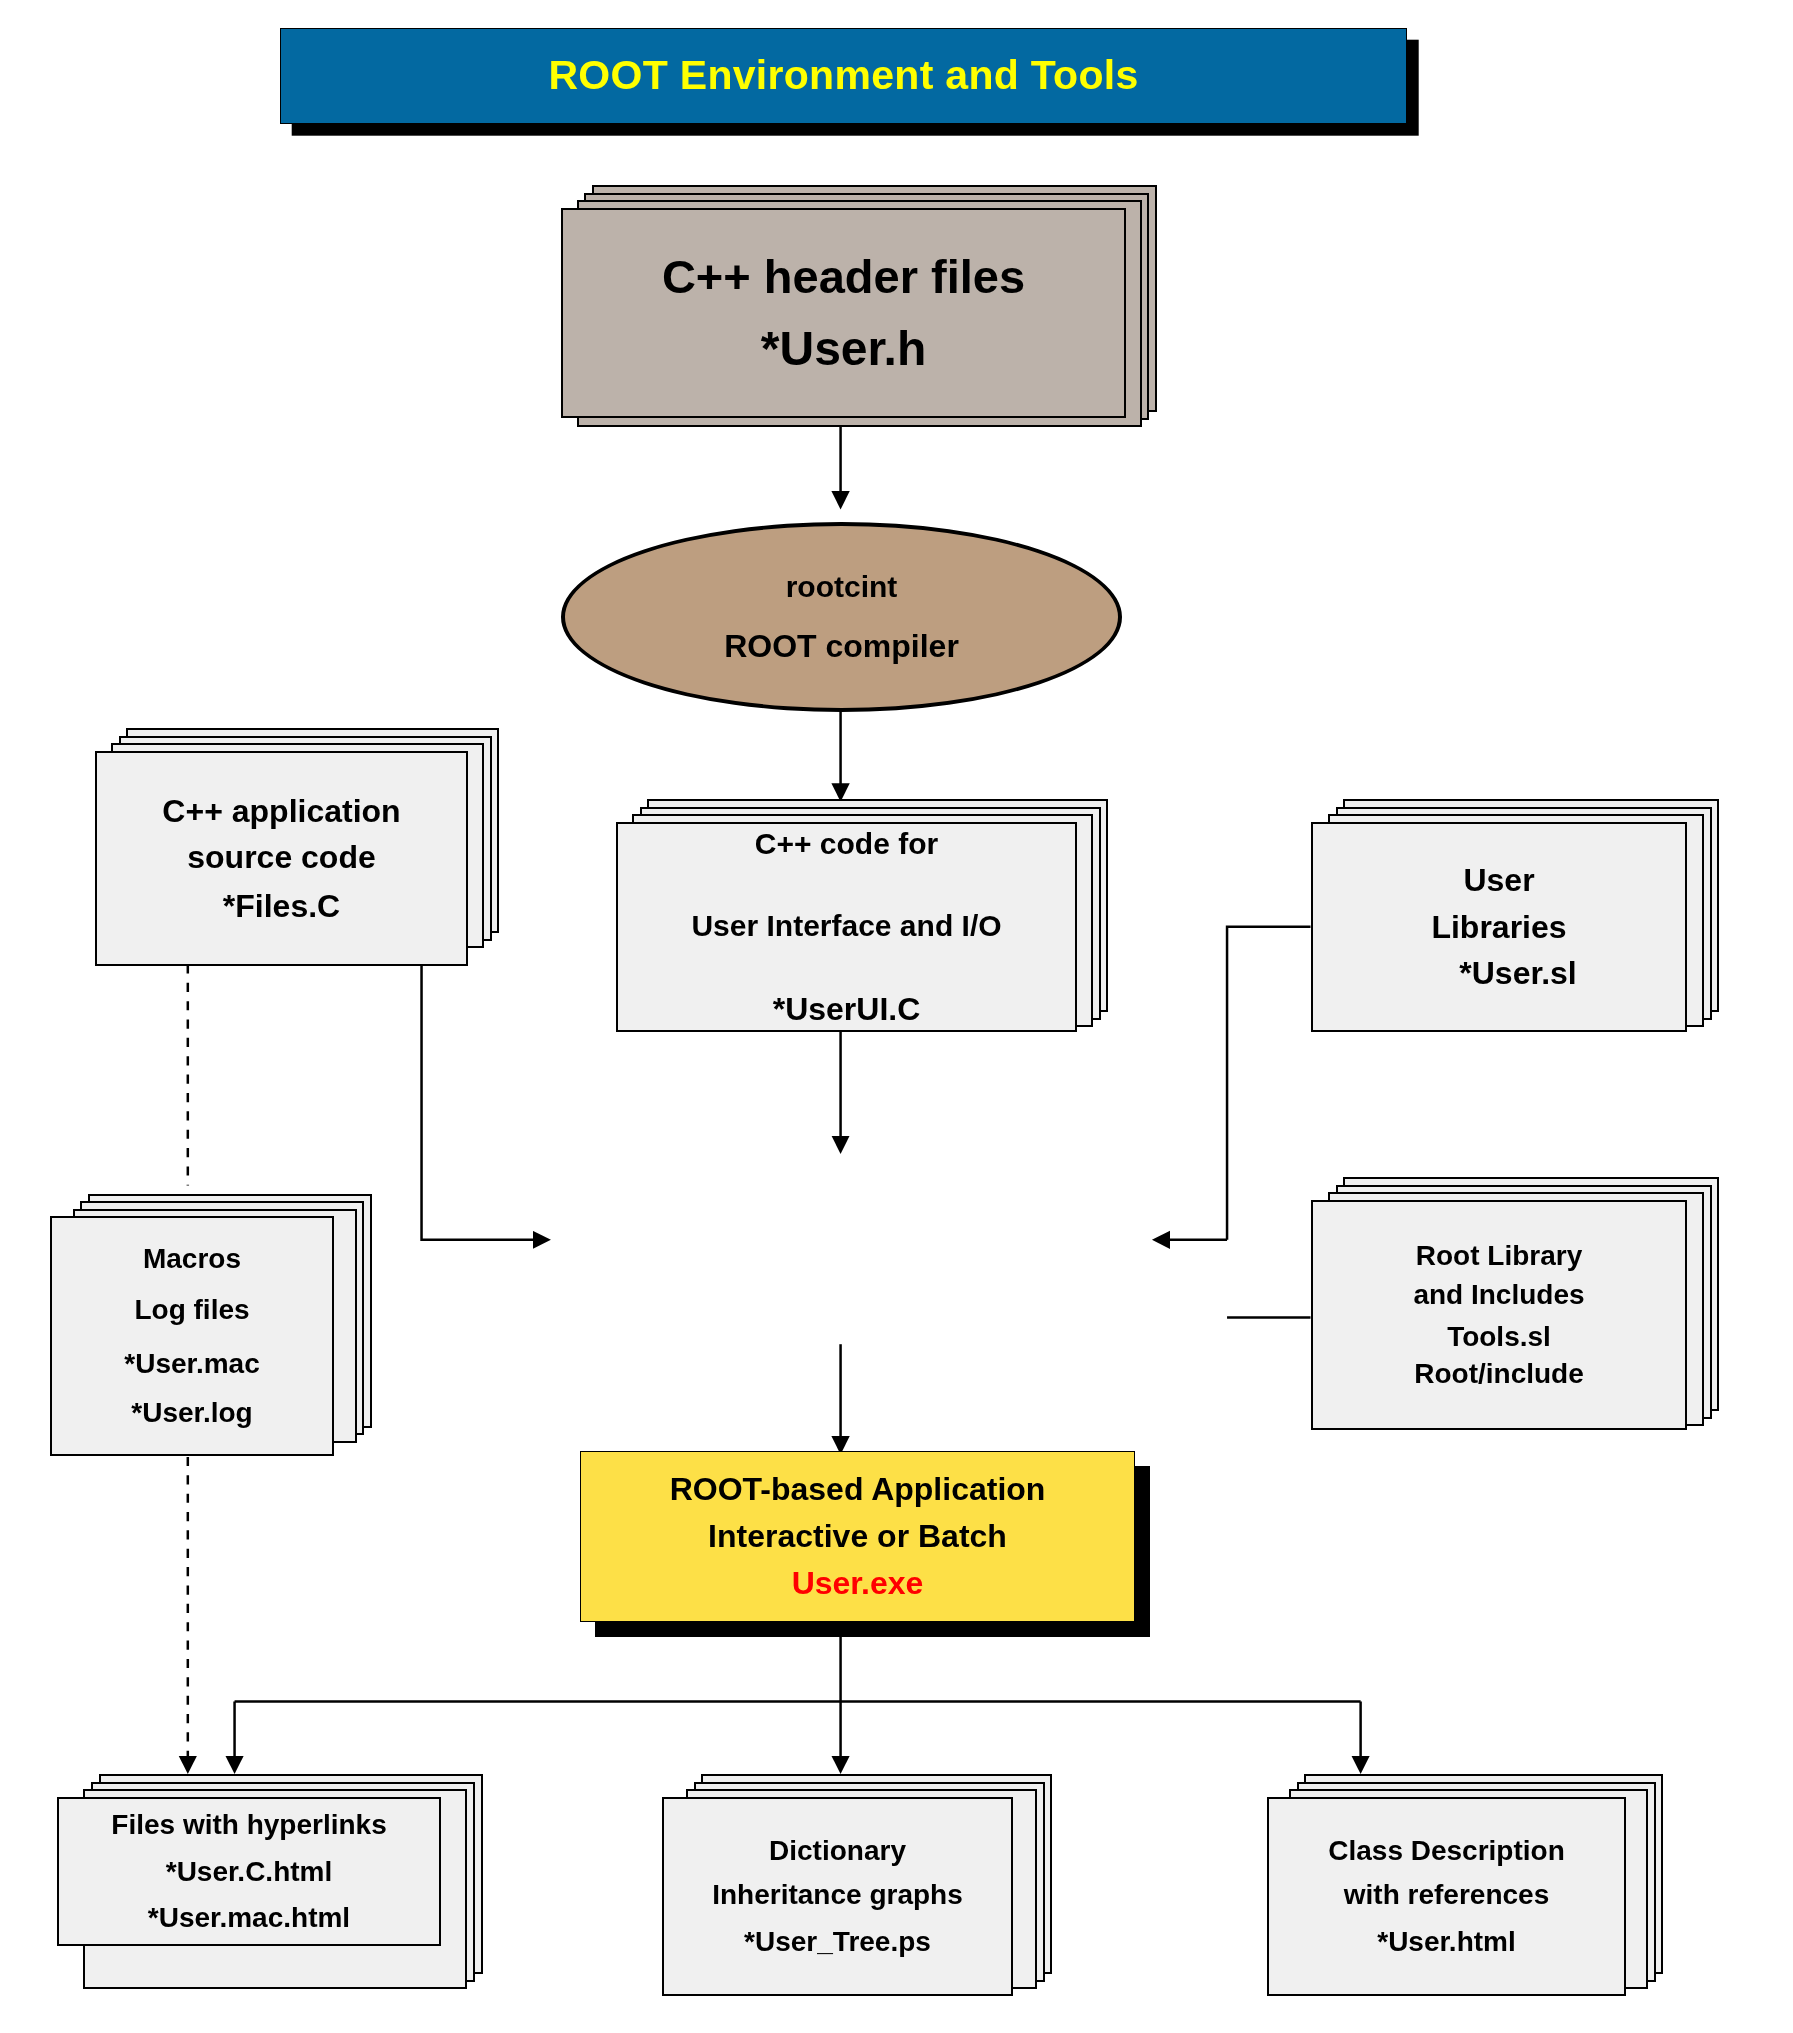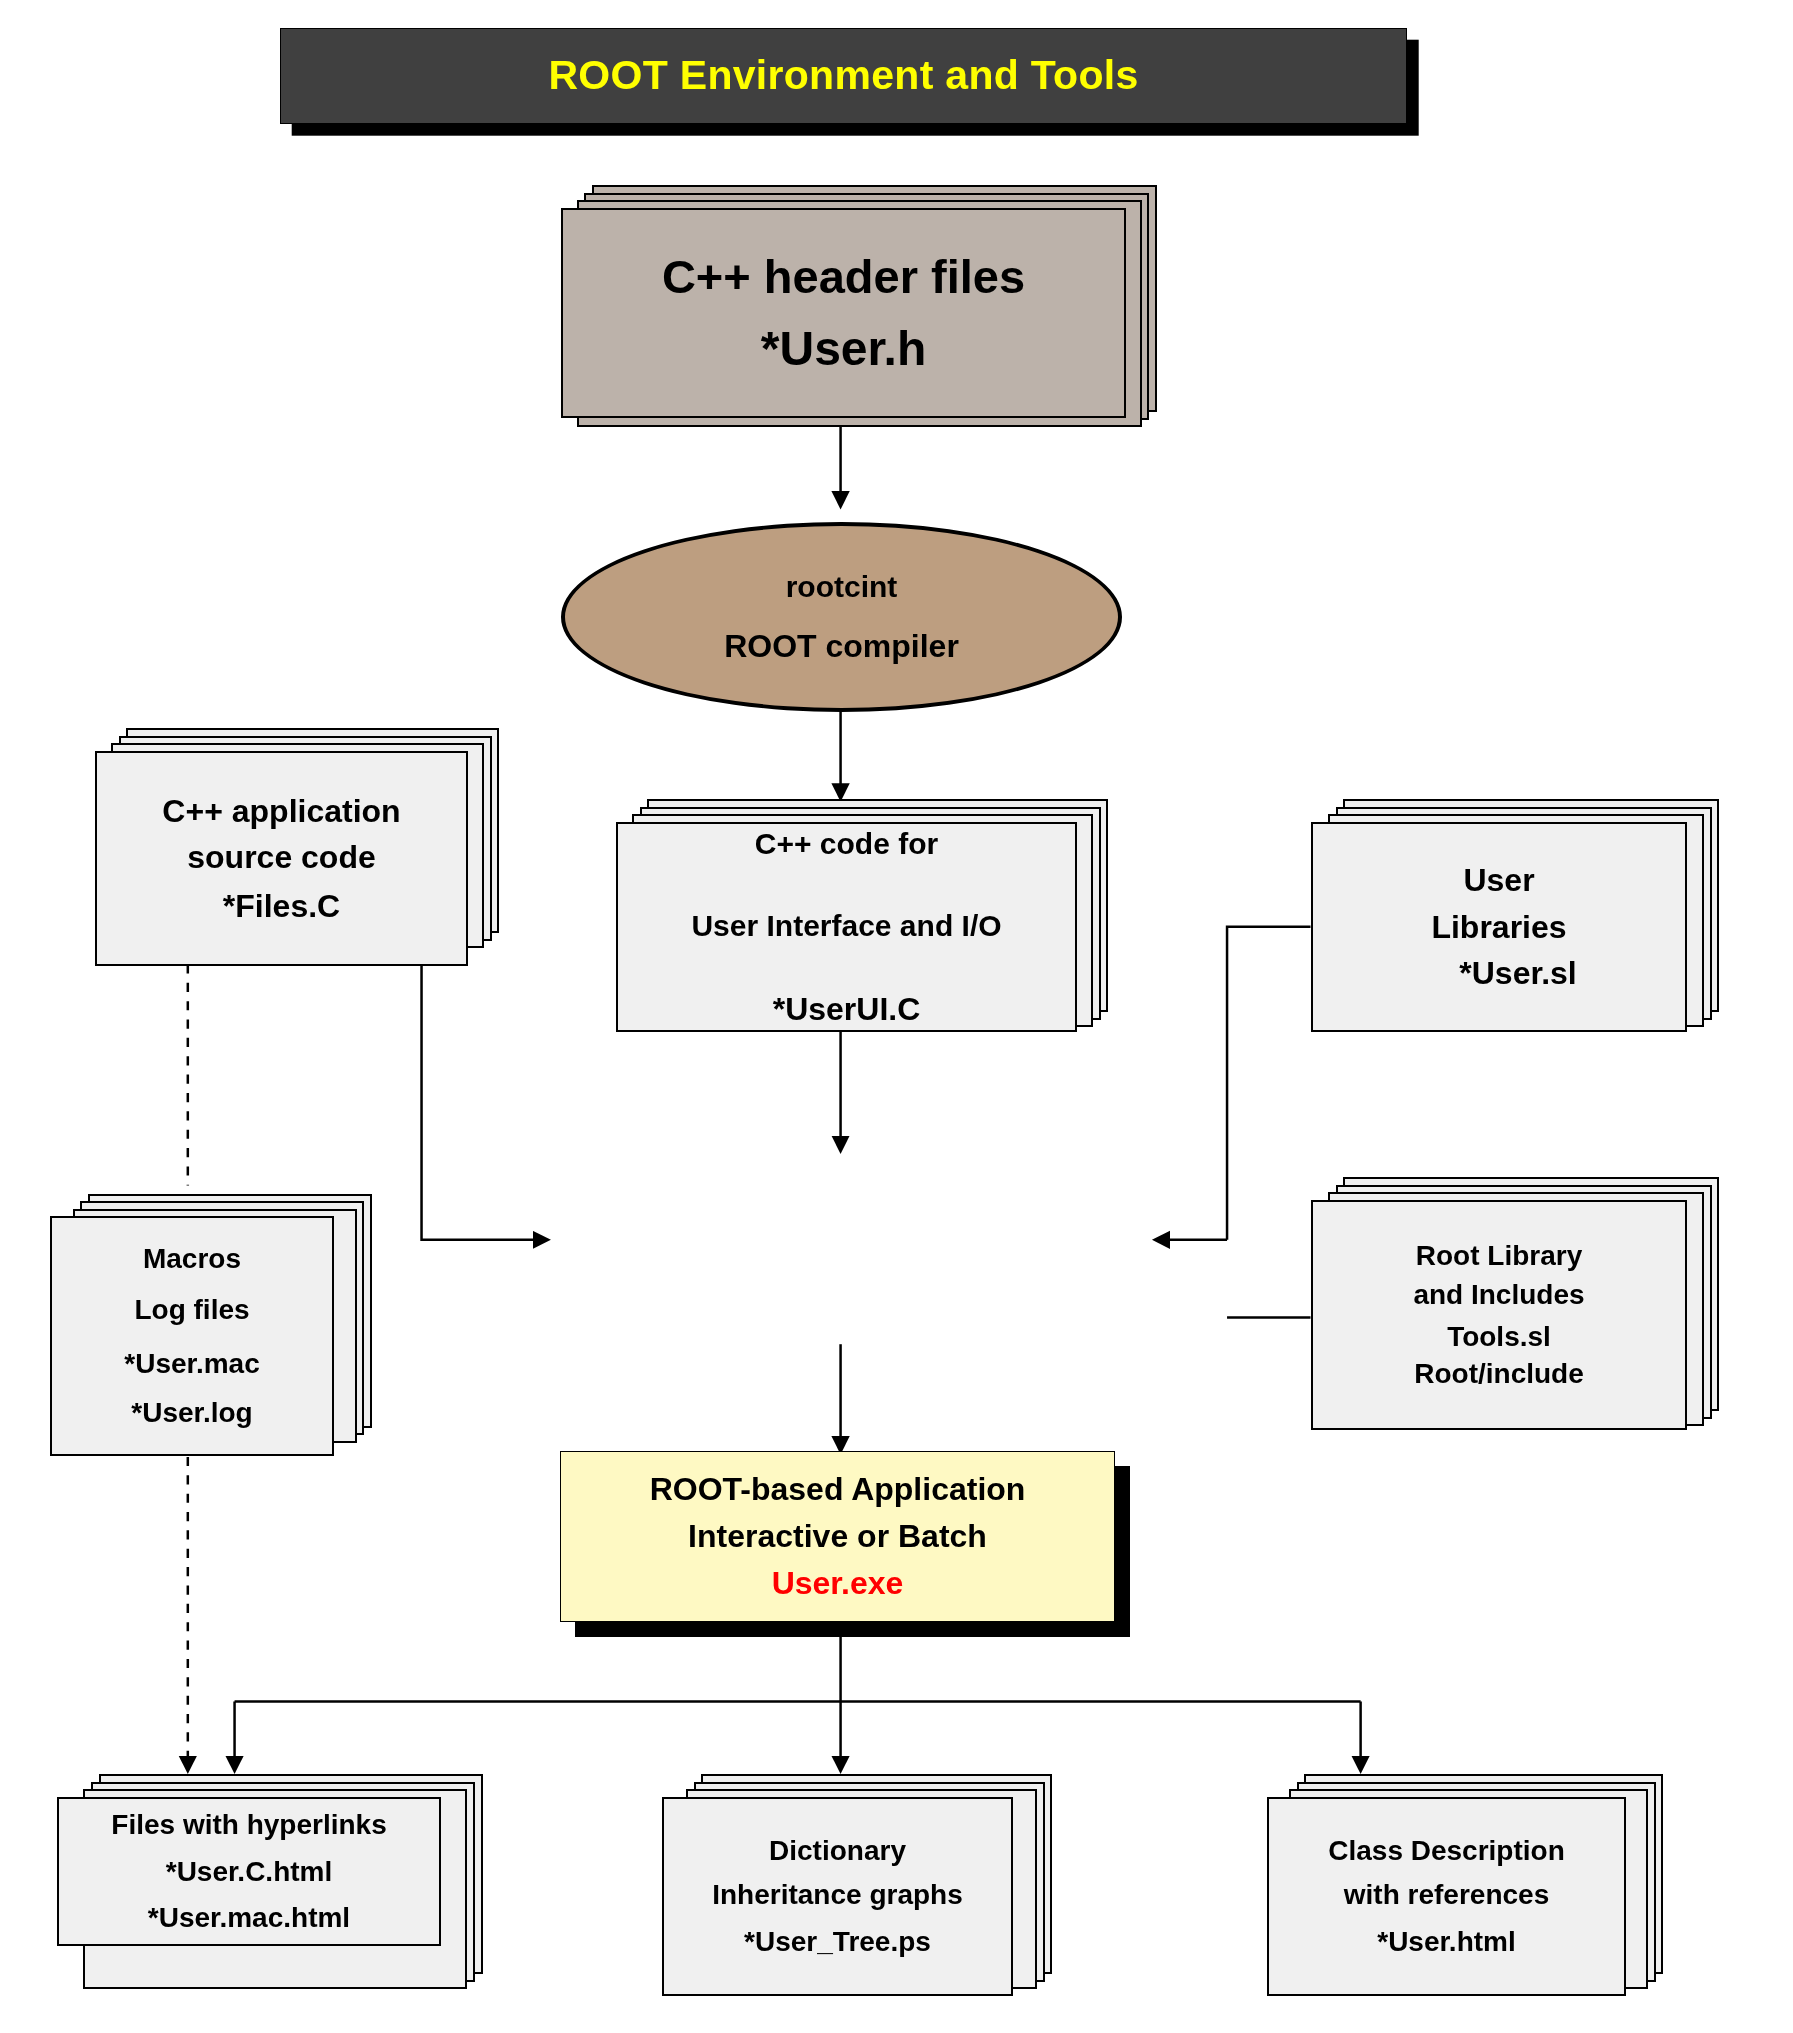--- a/index.html
+++ b/index.html
@@ -51,44 +51,45 @@
   .face.taupe { background: #bcb2aa; }
 
   .ln    { color: #000000; font-weight: bold; }
   .ln.bl { color: #000000; }
   .ln.rd { color: #ff0000; }
 
   
   .banner {
     position: absolute;
     box-sizing: border-box;
-    background: #404040;
+    background: #0369a1;
     border: 1.7px solid #000000;
     color: #ffff00;
     font-weight: bold;
     display: flex;
     align-items: center;
     justify-content: center;
     box-shadow: 11.7px 11.7px 0 0 #000000;
     letter-spacing: 0.3px;
   }
 
   
   .khaki {
     position: absolute;
     box-sizing: border-box;
-    background: #fef9c3;
+    background: #fde047;
     border: 1.7px solid #000000;
     box-shadow: 15px 15px 0 0 #000000;
     display: flex;
     flex-direction: column;
     align-items: center;
     justify-content: center;
     text-align: right;
     line-height: 1.16;
+    margin-left: 20px;
   }
 
   
   .ellipse {
     position: absolute;
     box-sizing: border-box;
     background: #bd9e80;
     border: 4.2px solid #000000;
     border-radius: 50%;
     display: flex;

